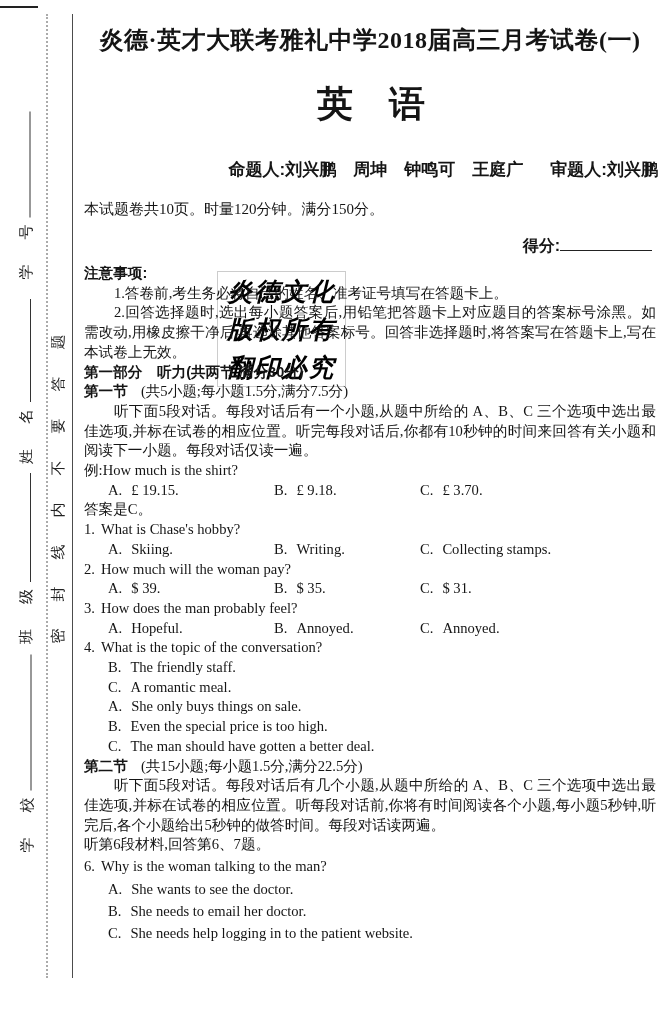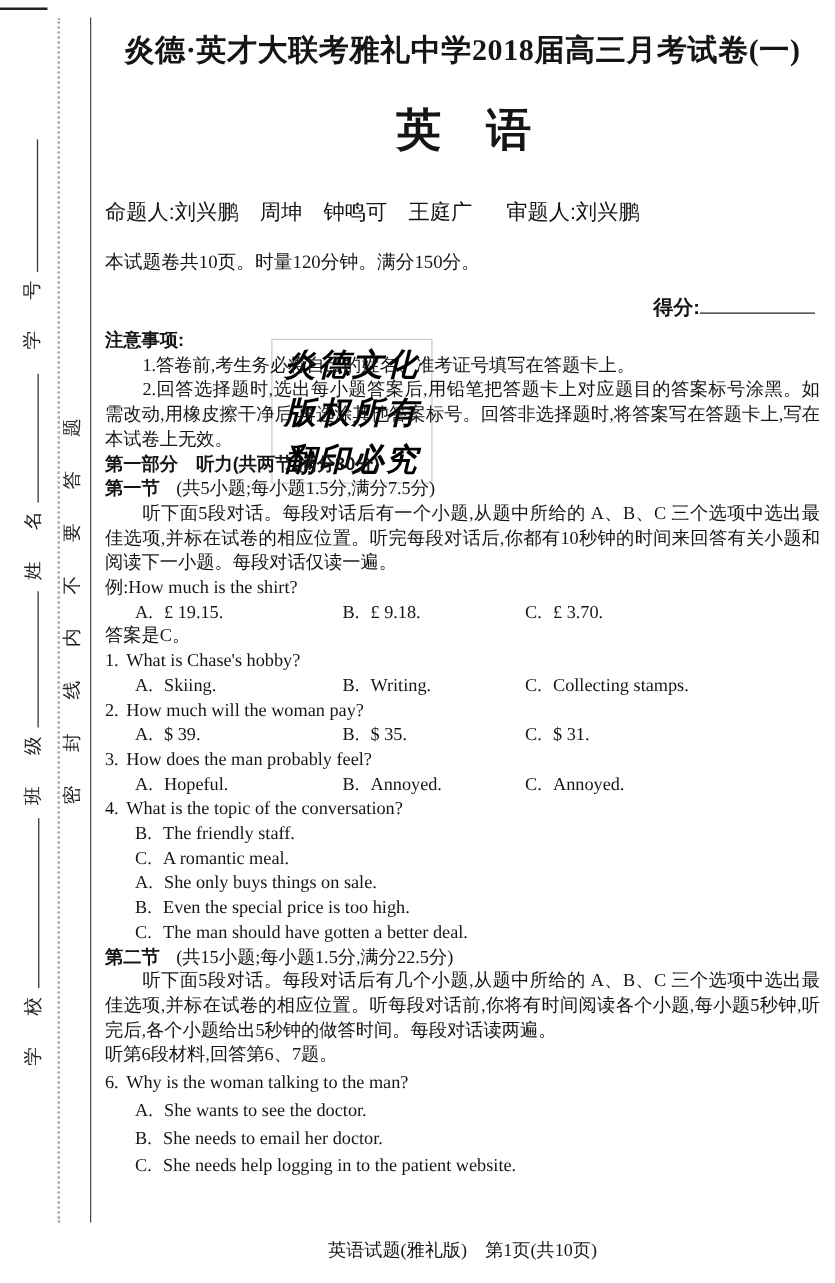--- a/index.html
+++ b/index.html
@@ -22,22 +22,22 @@
   
   .wm{position:absolute;left:217px;top:271px;width:127px;height:114px;border:1px solid #cccccc;
       display:flex;flex-direction:column;justify-content:space-around;align-items:center;
       color:#000000;font-weight:bold;font-size:25px;letter-spacing:2px;z-index:0;font-style:italic;}
 
   
   .exam-title{position:absolute;left:78px;top:24px;width:584px;text-align:center;
               font-size:24px;font-weight:bold;white-space:nowrap;letter-spacing:0.5px;z-index:1;}
   .subject-title{position:absolute;left:84px;top:80px;width:574px;text-align:center;
                  font-size:36px;font-weight:bold;font-family:"Liberation Sans","DejaVu Sans",sans-serif;z-index:1;}
-  .setters-line{position:absolute;left:84px;top:158px;width:574px;text-align:left;font-size:17px;
-                font-weight:normal;font-family:"Liberation Sans","DejaVu Sans",sans-serif;z-index:1;}
+  .setters-line{position:absolute;left:84px;top:158px;width:574px;text-align:right;font-size:17px;
+                font-weight:bold;font-family:"Liberation Sans","DejaVu Sans",sans-serif;z-index:1;}
   .setters-line .rev{margin-left:1.6em;}
   .info-line{position:absolute;left:84px;top:200px;width:574px;text-align:left;font-size:15px;z-index:1;}
   .score{position:absolute;right:16px;top:236px;font-size:16px;font-weight:bold;
          font-family:"Liberation Sans","DejaVu Sans",sans-serif;z-index:1;}
   .score-line{display:inline-block;width:92px;height:14px;border-bottom:1.5px solid #222;}
 
   
   .content{position:absolute;left:84px;top:264px;width:572px;font-size:14.6px;line-height:19.7px;
            text-align:justify;z-index:1;}
   .content p{margin:0;}
@@ -157,17 +157,14 @@
     <p>听第6段材料,回答第6、7题。</p>
 
     <div class="loose">
       <p><span class="qnum">6.</span><span>Why is the woman talking to the man?</span></p>
       <p class="optstack"><span class="olet">A.</span><span>She wants to see the doctor.</span></p>
       <p class="optstack"><span class="olet">B.</span><span>She needs to email her doctor.</span></p>
       <p class="optstack"><span class="olet">C.</span><span>She needs help logging in to the patient website.</span></p>
     </div>
   </div>
 
-  <div class="footer">
-    <span>英语试题(雅礼版)</span><span class="fr">第1页(共10页)</span>
-  </div>
 
 </div>
 
 </body></html>

